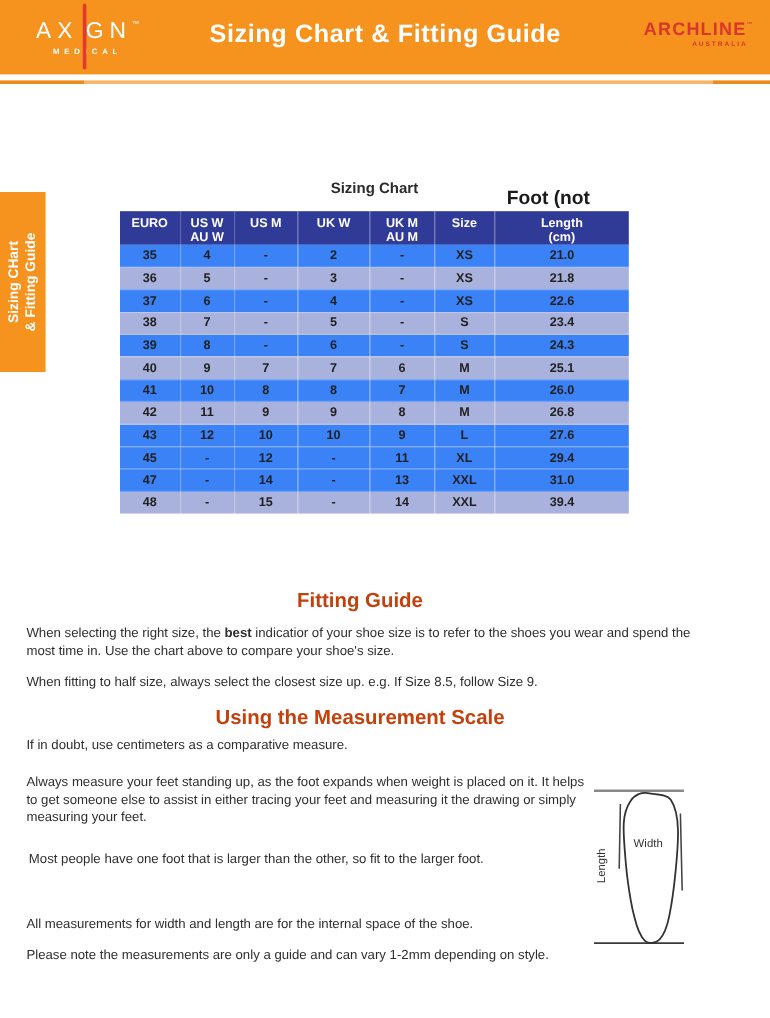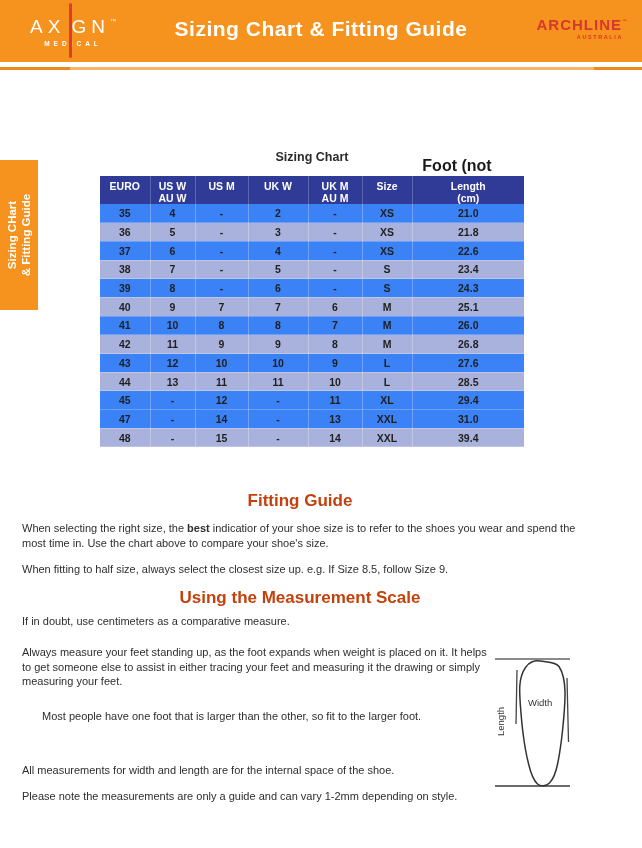--- a/index.html
+++ b/index.html
@@ -230,29 +230,20 @@
         </tr>
         <tr class="row-blue">
           <td>43</td>
           <td>12</td>
           <td>10</td>
           <td>10</td>
           <td>9</td>
           <td>L</td>
           <td>27.6</td>
         </tr>
-        <tr class="row-peri">
-          <td>44</td>
-          <td>13</td>
-          <td>11</td>
-          <td>11</td>
-          <td>10</td>
-          <td>L</td>
-          <td>28.5</td>
-        </tr>
         <tr class="row-blue">
           <td>45</td>
           <td>-</td>
           <td>12</td>
           <td>-</td>
           <td>11</td>
           <td>XL</td>
           <td>29.4</td>
         </tr>
         <tr class="row-blue">
@@ -278,21 +269,21 @@
 
   <div class="h-center" style="top:491px;">Fitting Guide</div>
   <p class="para" style="top:521px; left:22px; width:565px;">
     <span>When selecting the right size, the </span><b>best</b><span> indicatior of your shoe size is to refer to the shoes you wear and spend the most time in. Use the chart above to compare your shoe's size.</span>
   </p>
   <p class="para" style="top:562px; left:22px; width:565px;">When fitting to half size, always select the closest size up. e.g. If Size 8.5, follow Size 9.</p>
 
   <div class="h-center" style="top:588px;">Using the Measurement Scale</div>
   <p class="para" style="top:614px; left:22px; width:520px;">If in doubt, use centimeters as a comparative measure.</p>
   <p class="para" style="top:645px; left:22px; width:468px;">Always measure your feet standing up, as the foot expands when weight is placed on it. It helps to get someone else to assist in either tracing your feet and measuring it the drawing or simply measuring your feet.</p>
-  <p class="para" style="top:709px; left:24px; width:480px;margin-left:18px;">Most people have one foot that is larger than the other, so fit to the larger foot.</p>
+  <p class="para" style="top:709px; left:24px; width:480px;">Most people have one foot that is larger than the other, so fit to the larger foot.</p>
   <p class="para" style="top:763px; left:22px; width:520px;">All measurements for width and length are for the internal space of the shoe.</p>
   <p class="para" style="top:789px; left:22px; width:455px;">Please note the measurements are only a guide and can vary 1-2mm depending on style.</p>
 
   <svg class="foot-diagram" viewBox="0 0 152 145" xmlns="http://www.w3.org/2000/svg">
     <line x1="5" y1="9" x2="80" y2="9" stroke="#8a8a8a" stroke-width="2.2"></line>
     <line x1="5" y1="136" x2="80" y2="136" stroke="#3a3a3a" stroke-width="1.5"></line>
     <path d="M50,11
          C45,10 39,12 35.5,17.5
          C32,22.5 30.2,29 29.8,36
          C29.4,43 30,50 30.6,58

